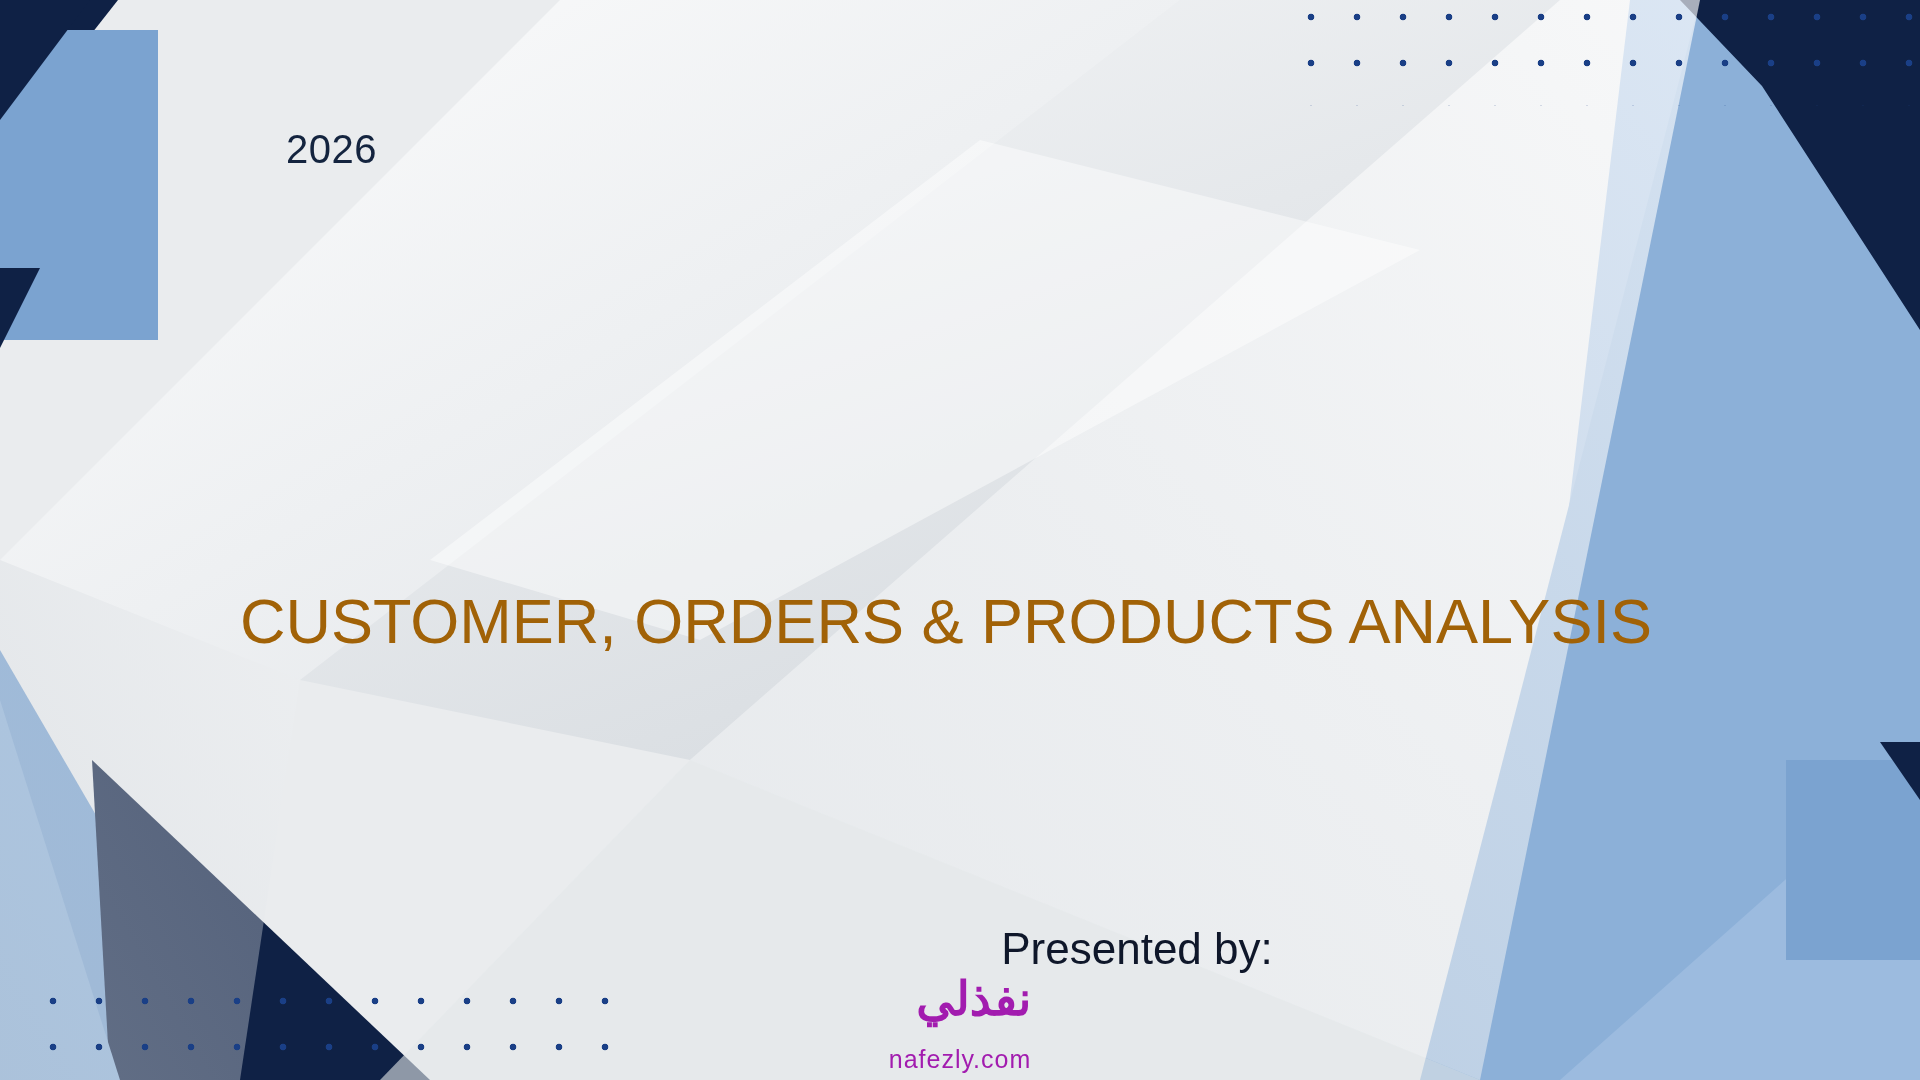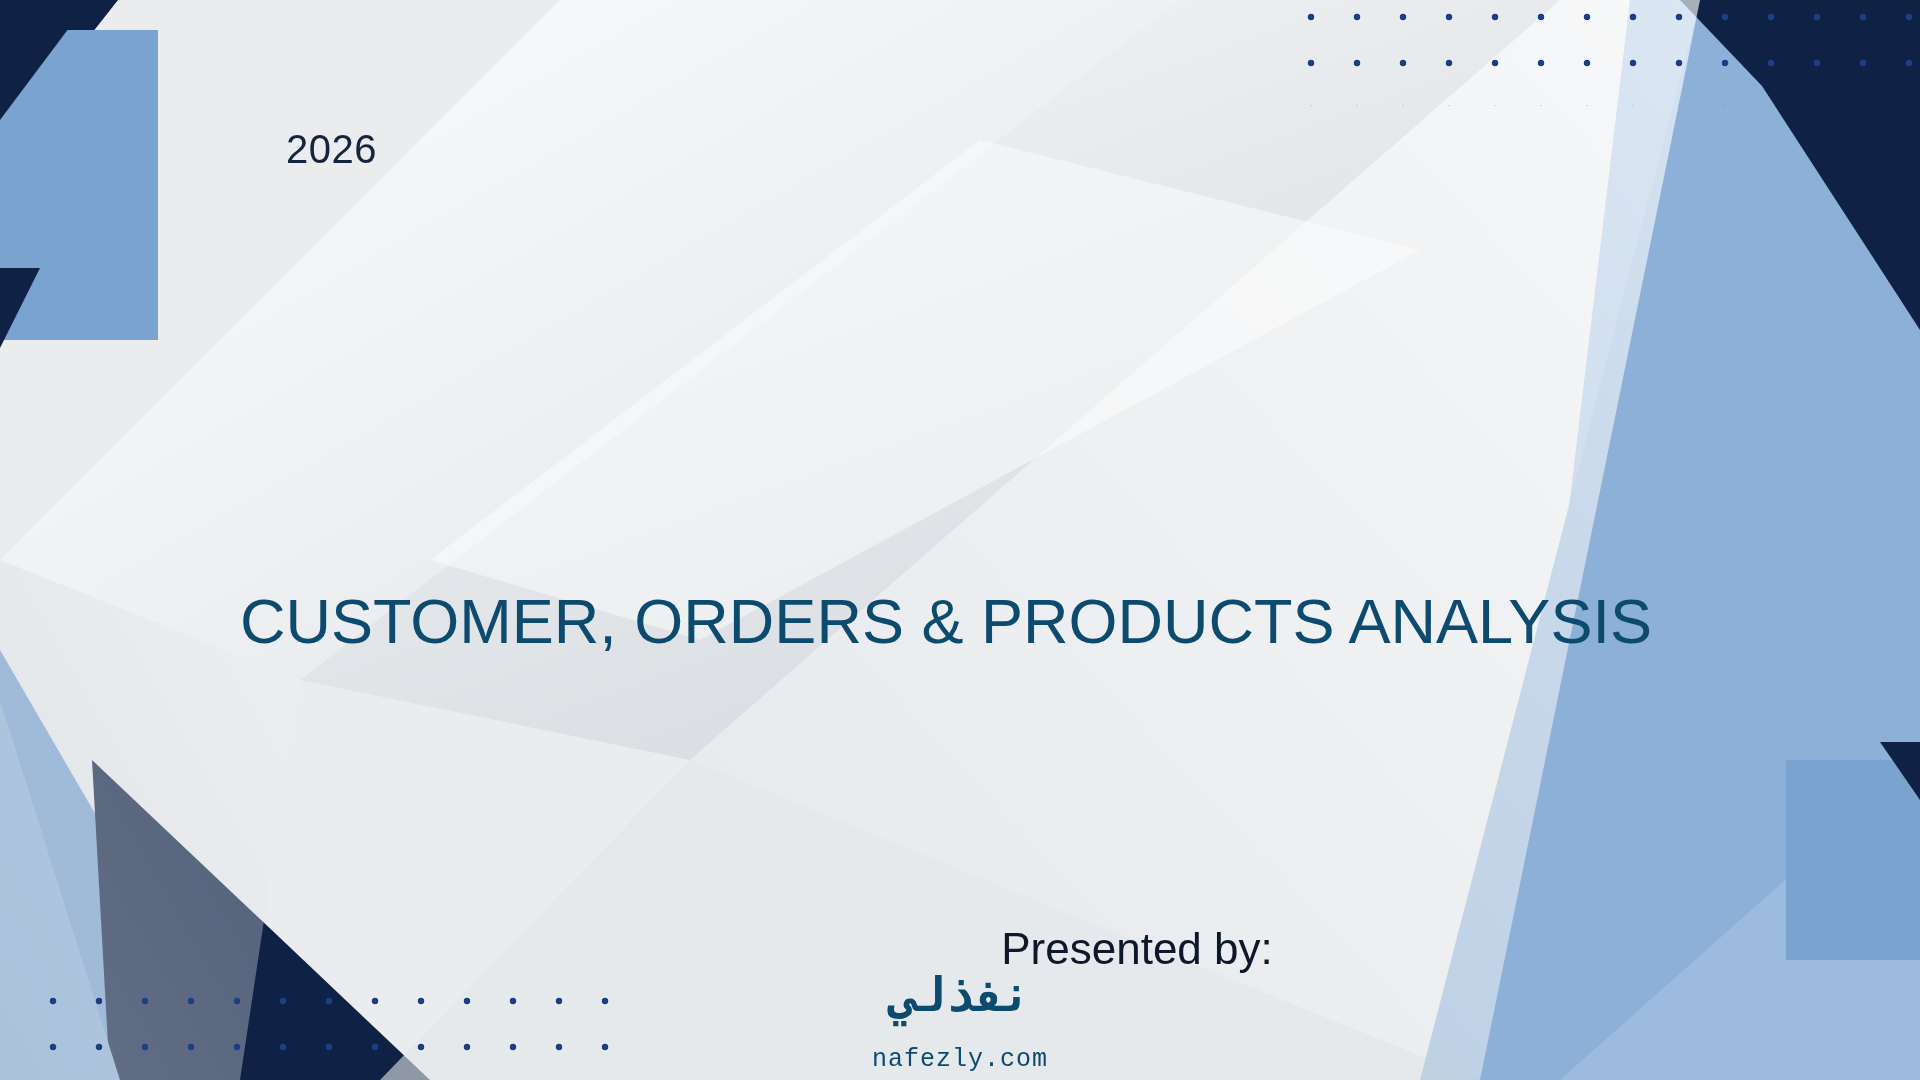--- a/index.html
+++ b/index.html
@@ -78,43 +78,41 @@
   }
   #subtitle {
     position: absolute;
     left: 240px;
     top: 580px;
     width: 1420px;
     font-size: 63px;
     line-height: 1.33;
     font-weight: 400;
     letter-spacing: 0px;
-    color: #0c4a6e;
+    color: #a16207;
   }
   #presented-by {
     position: absolute;
     left: 1137px;
     top: 924px;
     transform: translateX(-50%);
     font-size: 44px;
     font-weight: 400;
     color: #0f172a;
     white-space: nowrap;
   }
 
   
   #watermark {
     position: absolute;
     left: 960px;
     top: 975px;
     transform: translateX(-50%);
-    text-align: center;
-    color: #0c4a6e;
+    color: #a21caf;
     user-select: none;
-    font-family: Liberation Mono, monospace;
   }
   #watermark-arabic {
     font-size: 47px;
     font-weight: 700;
     line-height: 1;
     letter-spacing: 2px;
     direction: rtl;
   }
   #watermark-site {
     margin-top: 25px;

